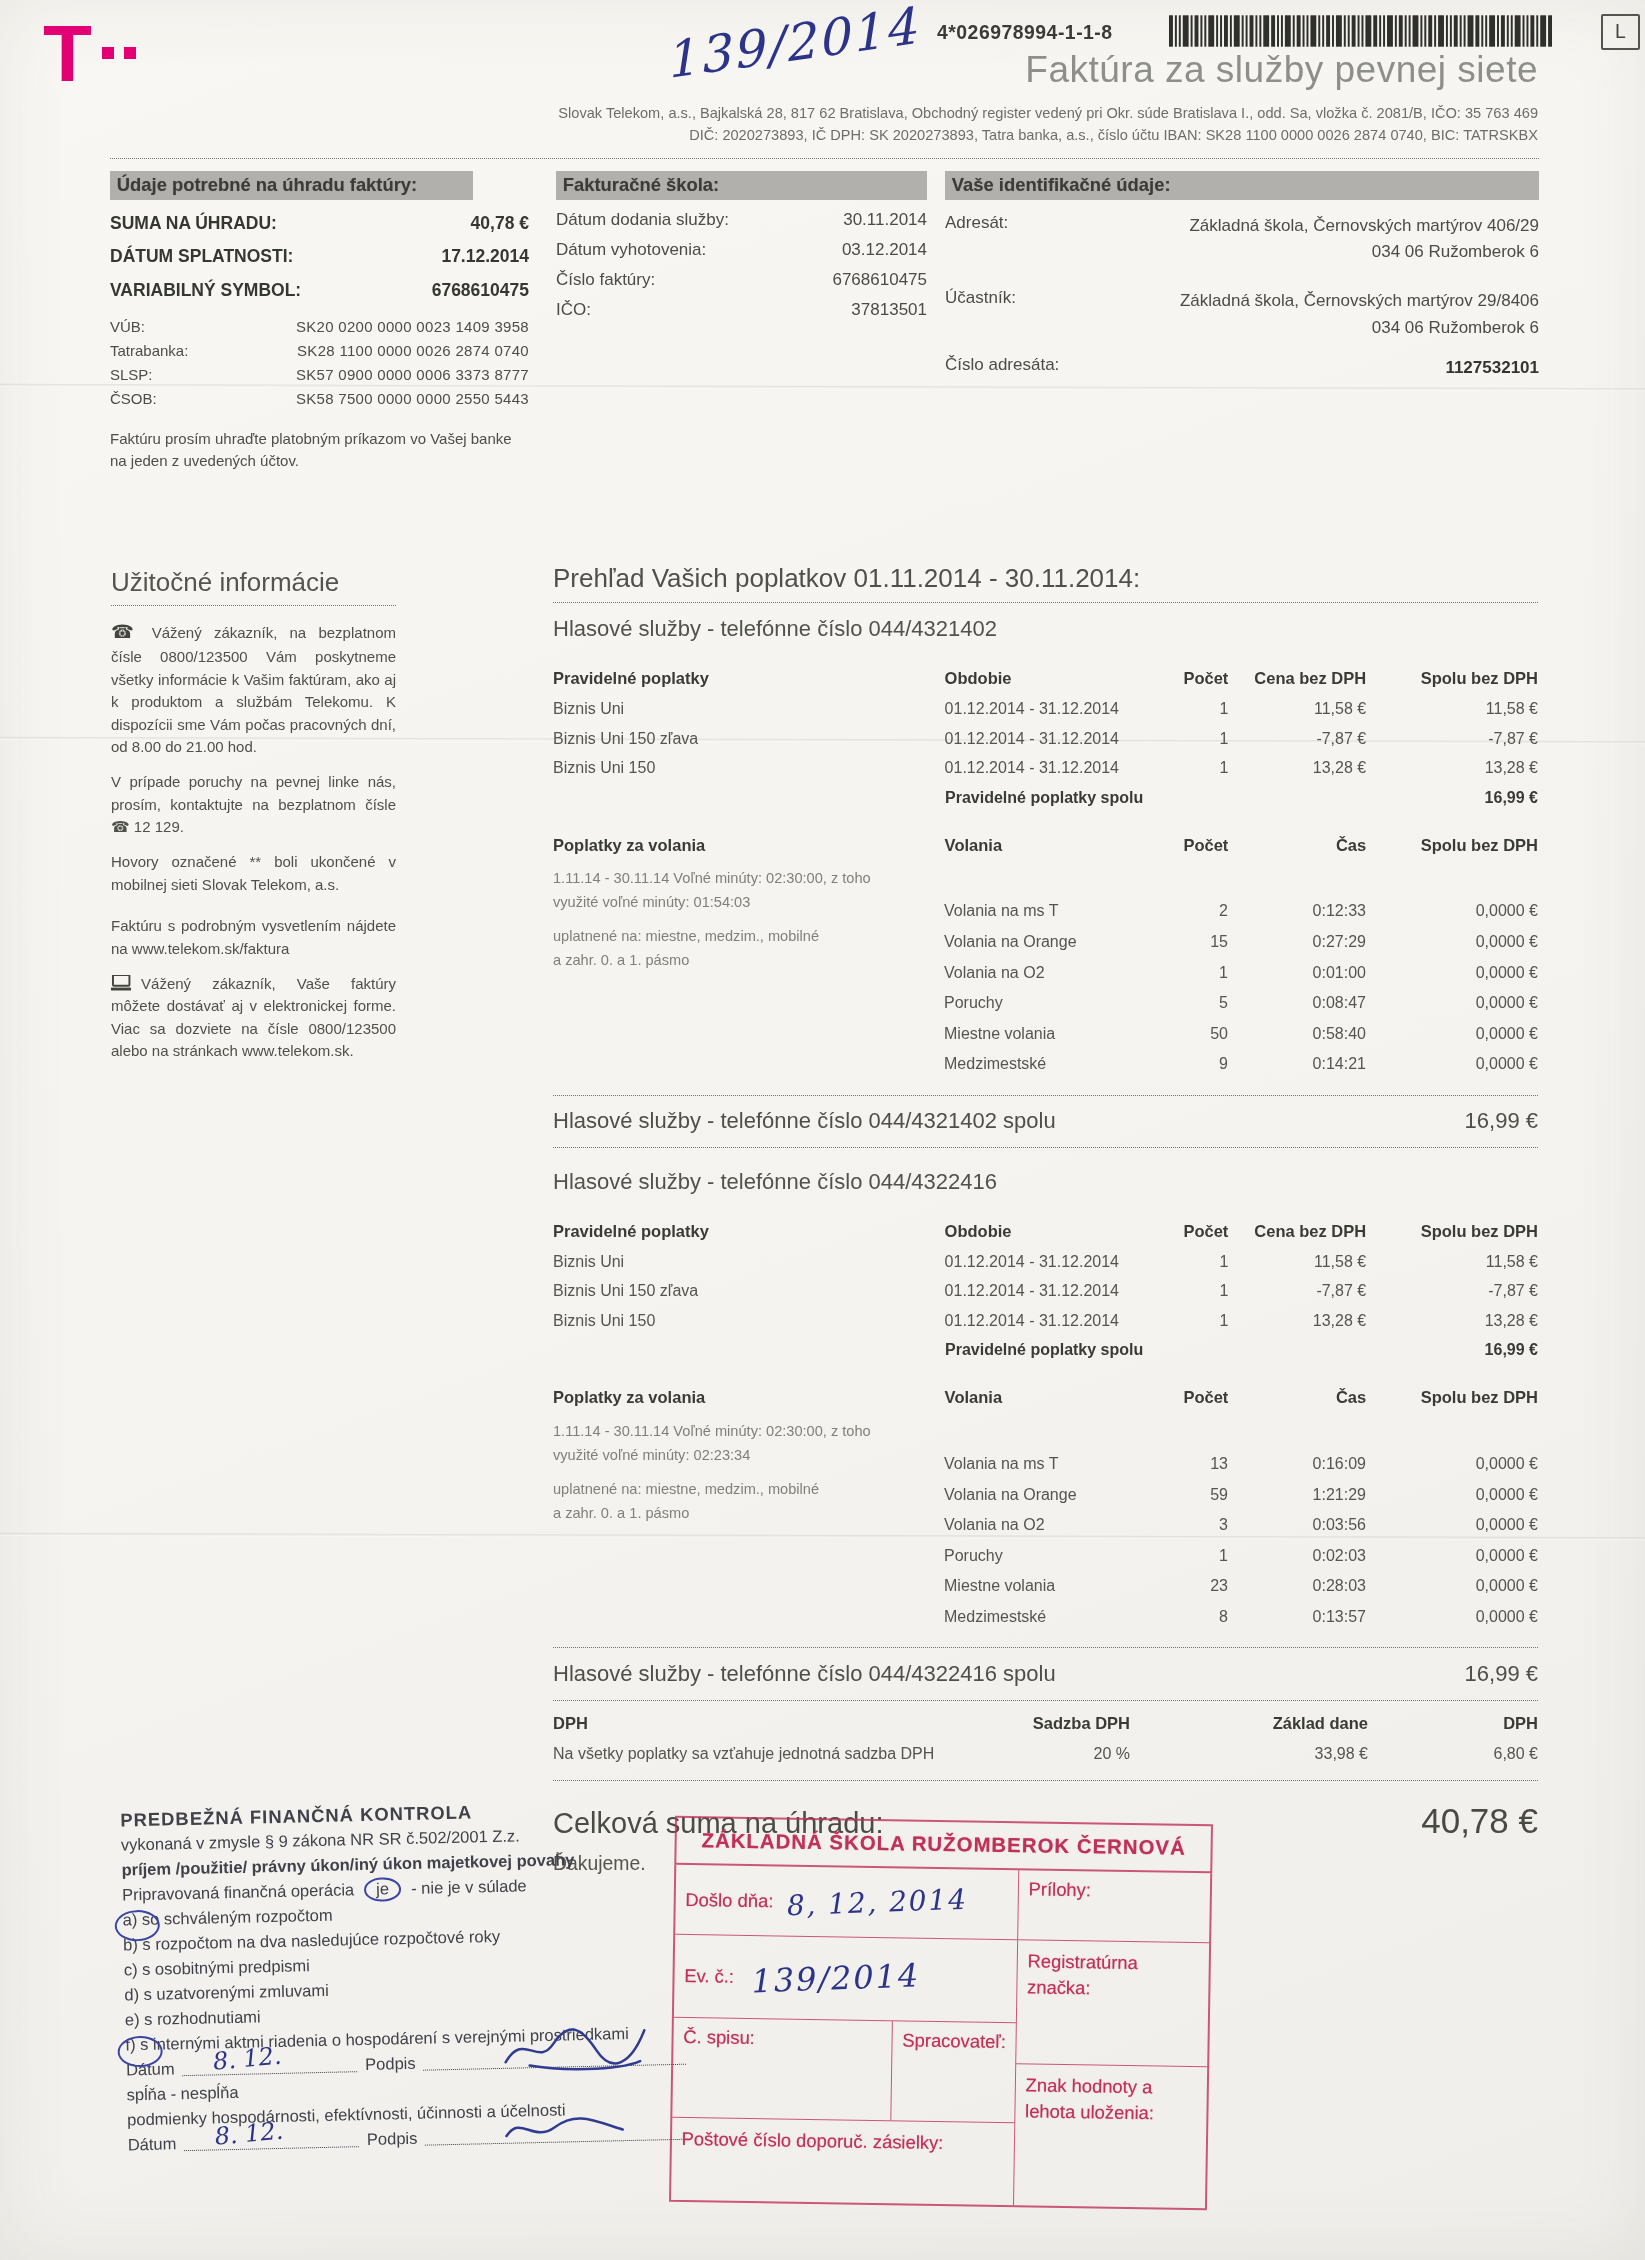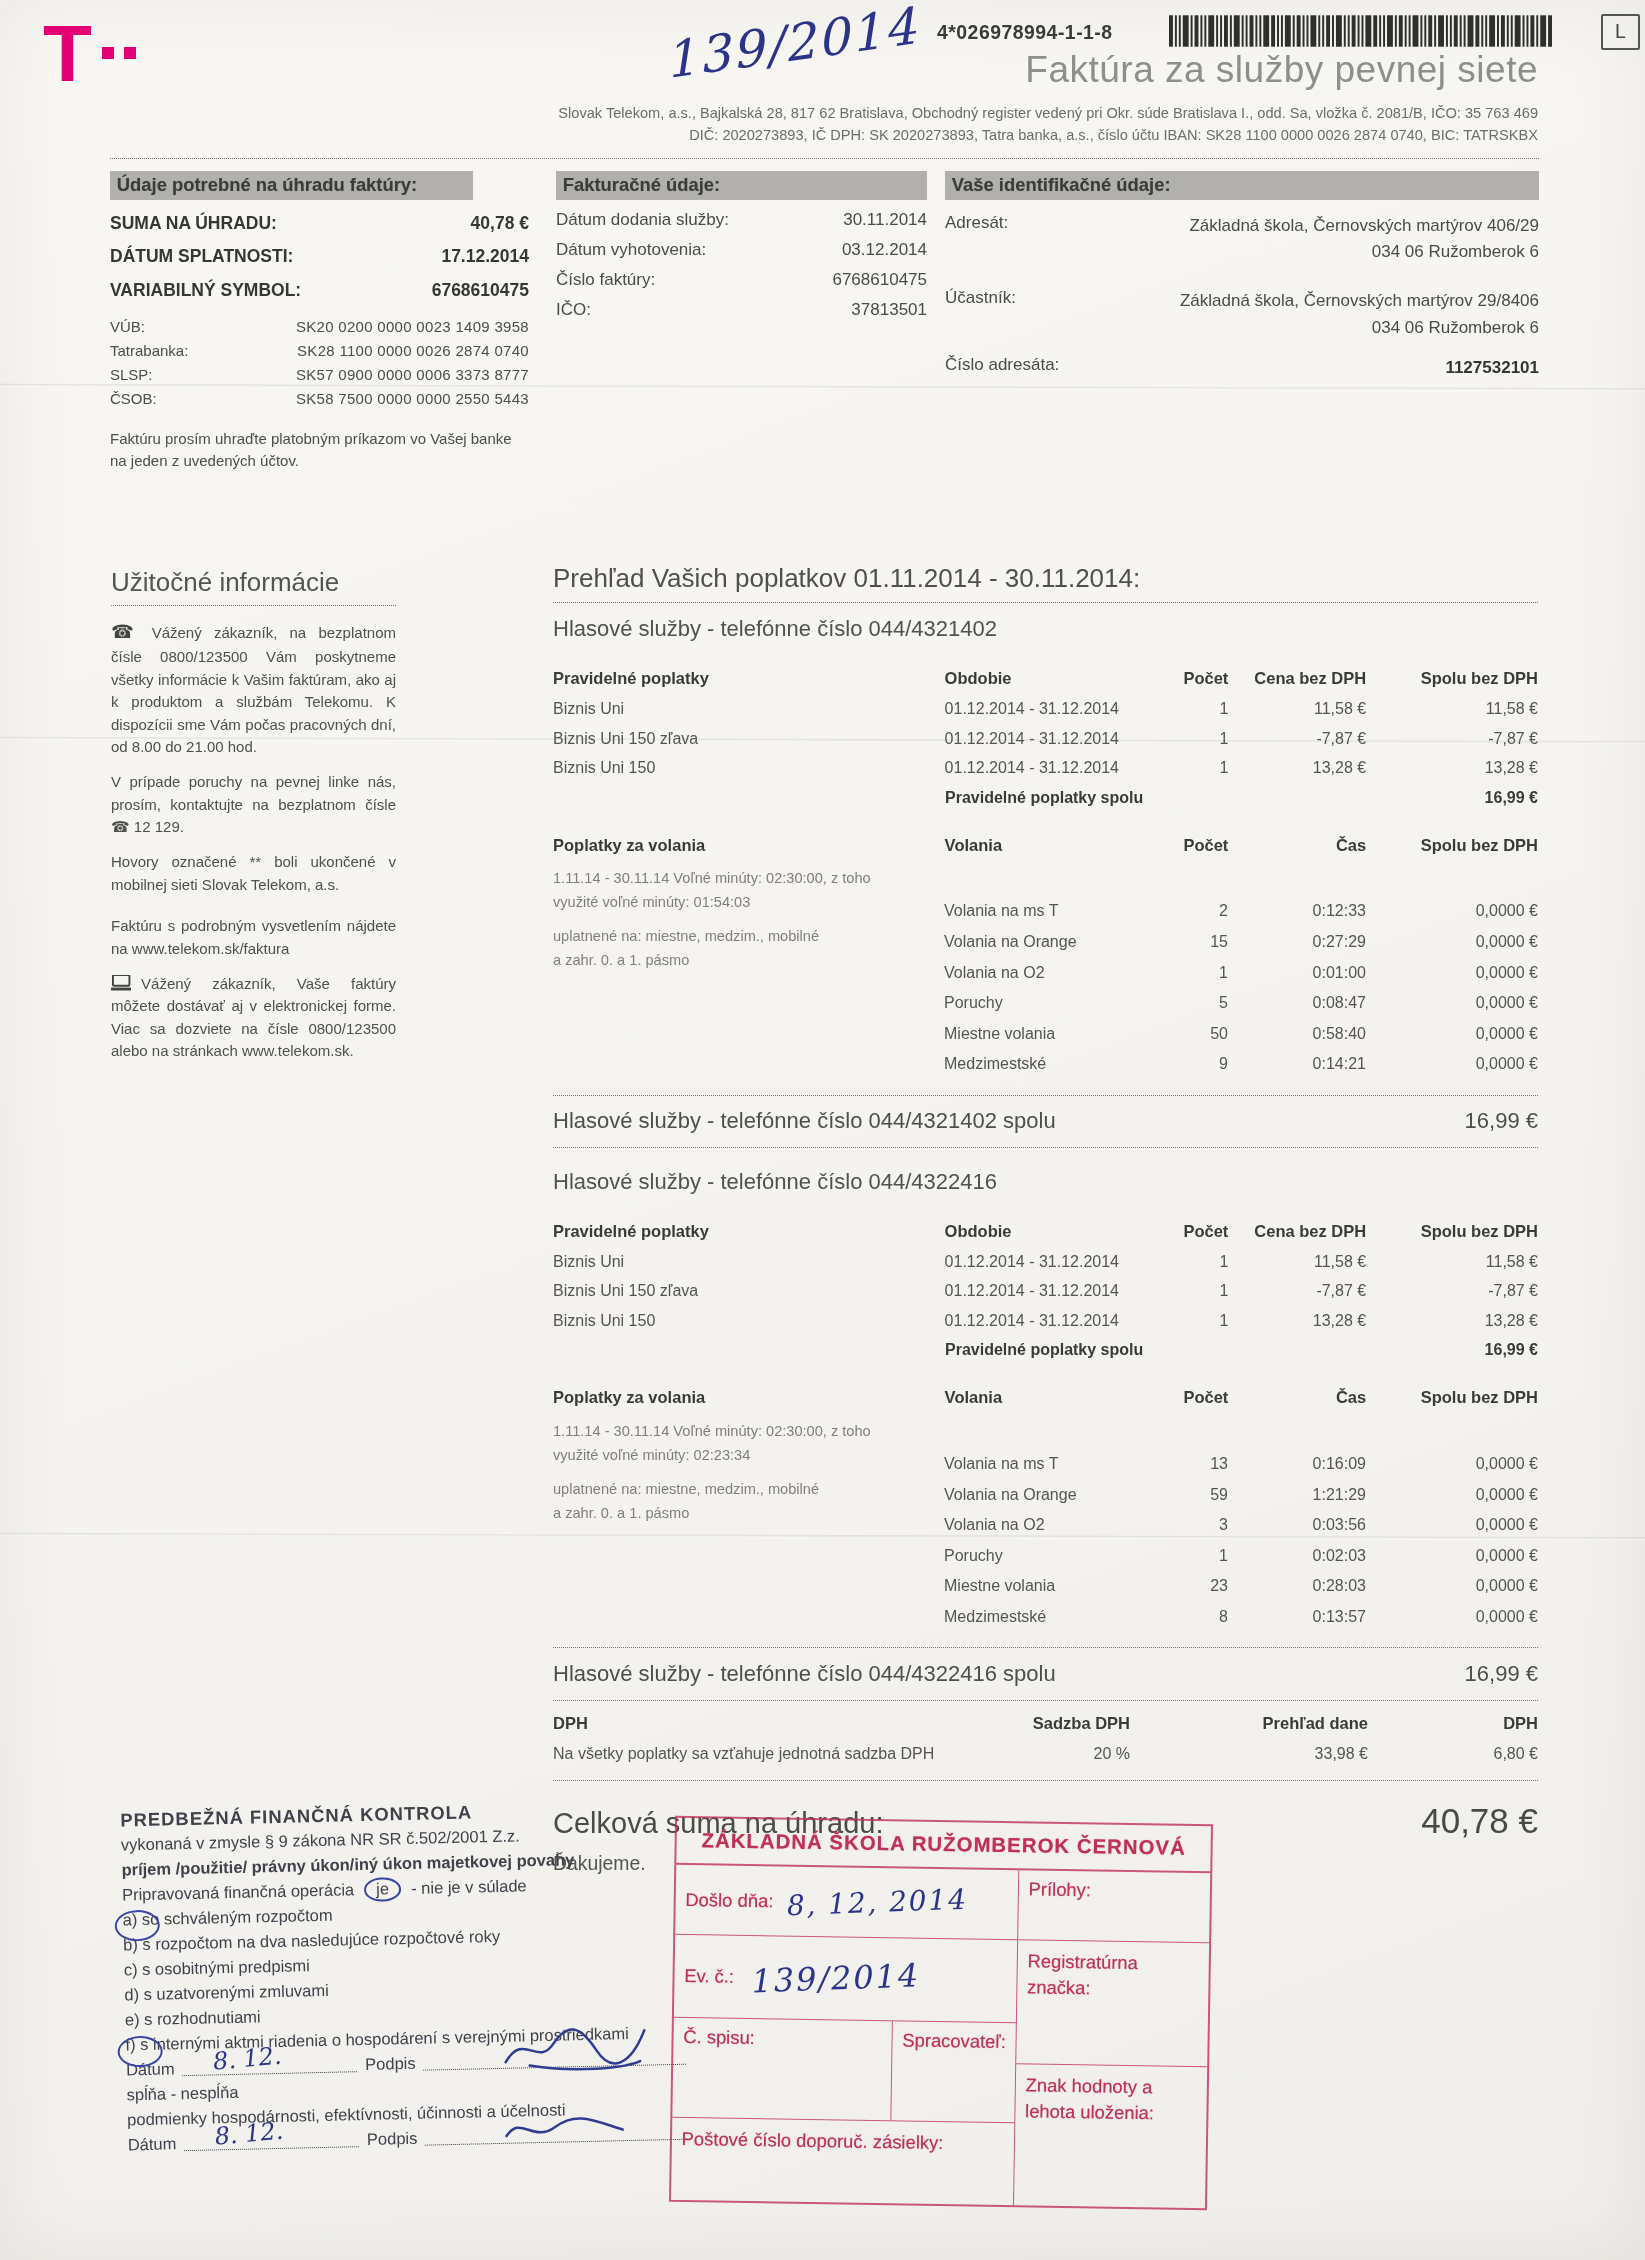--- a/index.html
+++ b/index.html
@@ -230,21 +230,21 @@
       </div>
       <div class="bankrow">
         <span class="bankname">ČSOB:</span>
         <span class="iban">SK58 7500 0000 0000 2550 5443</span>
       </div>
     </div>
     <div class="paynote">Faktúru prosím uhraďte platobným príkazom vo Vašej banke na jeden z uvedených účtov.</div>
   </div>
 
   <div class="colbox" id="col2">
-    <div class="colbar">Fakturačné údaje:</div>
+    <div class="colbar">Fakturačné škola:</div>
     <div class="billrow">
       <span>Dátum dodania služby:</span>
       <span>30.11.2014</span>
     </div>
     <div class="billrow">
       <span>Dátum vyhotovenia:</span>
       <span>03.12.2014</span>
     </div>
     <div class="billrow">
       <span>Číslo faktúry:</span>
@@ -494,21 +494,21 @@
     <div class="sumrow">
       <span>Hlasové služby - telefónne číslo 044/4322416 spolu</span>
       <span>16,99 €</span>
     </div>
     <div class="odots"></div>
 
     <div class="vat">
       <div class="r thead">
         <span class="vl">DPH</span>
         <span class="vr">Sadzba DPH</span>
-        <span class="vb">Prehľad dane</span>
+        <span class="vb">Základ dane</span>
         <span class="va">DPH</span>
       </div>
       <div class="r tr">
         <span class="vl">Na všetky poplatky sa vzťahuje jednotná sadzba DPH</span>
         <span class="vr">20 %</span>
         <span class="vb">33,98 €</span>
         <span class="va">6,80 €</span>
       </div>
     </div>
 

